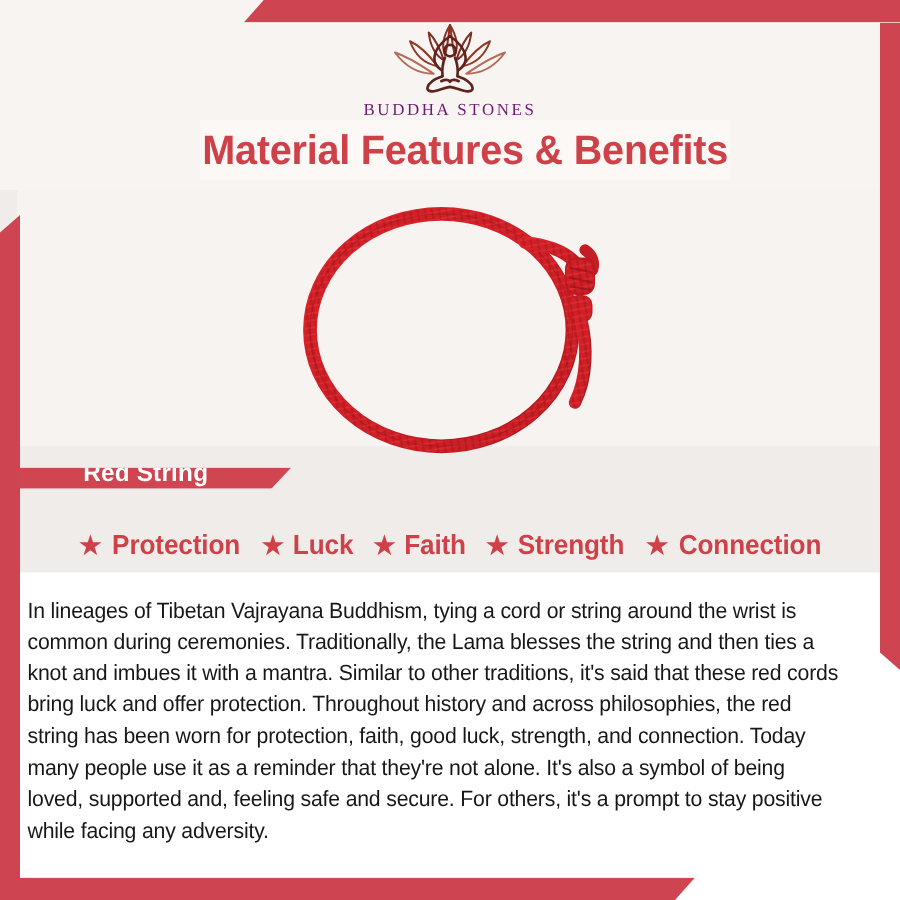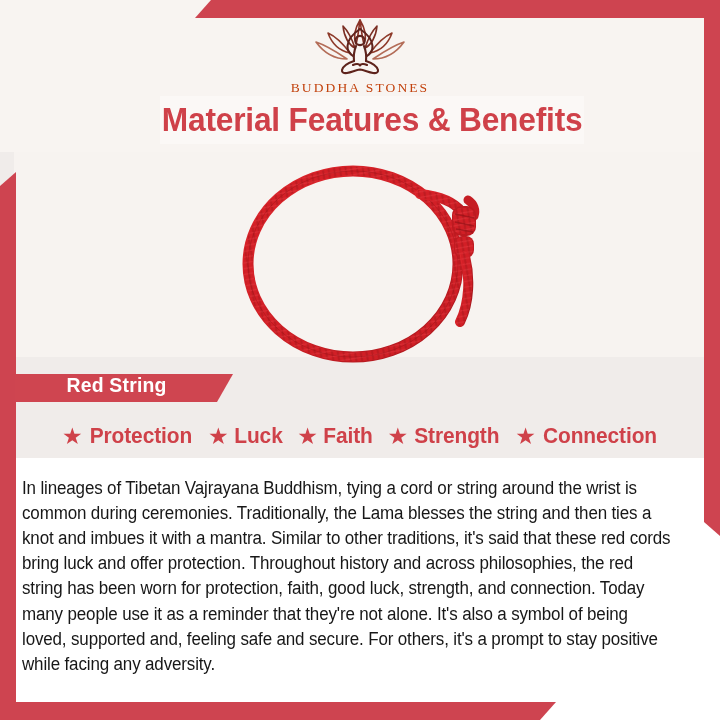--- a/index.html
+++ b/index.html
@@ -84,21 +84,21 @@
     display: flex;
     flex-direction: column;
     align-items: center;
   }
   .logo-mark { width: 112px; height: 62px; display: block; }
   .logo-word {
     margin-top: 2px;
     font-family: "Liberation Serif", serif;
     font-size: 13.5px;
     letter-spacing: 2.1px;
-    color: #c2410c;
+    color: #701a75;
     font-weight: 400;
   }
 
   
   .headline-plate {
     position: absolute;
     left: 160px; top: 96px;
     width: 424px; height: 48px;
     background: #fbf8f6;
     display: flex;
@@ -120,25 +120,25 @@
     position: absolute;
     left: 222px; top: 152px;
     width: 290px; height: 216px;
   }
   .photo svg { display: block; }
 
   
   .name-banner {
     position: absolute;
     left: 15px; top: 374px;
-    width: 218px; height: 28px;
+    width: 218px; height: 17px;
     background: #cf4550;
     clip-path: polygon(0 0, 100% 0, calc(100% - 16px) 100%, 0 100%);
     display: flex;
-    align-items: flex-start;
+    align-items: flex-end;
   }
   .name-banner-text {
     margin-left: 50px;
     color: #ffffff;
     font-family: "Liberation Sans Narrow", "Liberation Sans", sans-serif;
     font-weight: bold;
     font-size: 20px;
     letter-spacing: 0.2px;
     transform: scaleX(0.97);
     white-space: nowrap;

